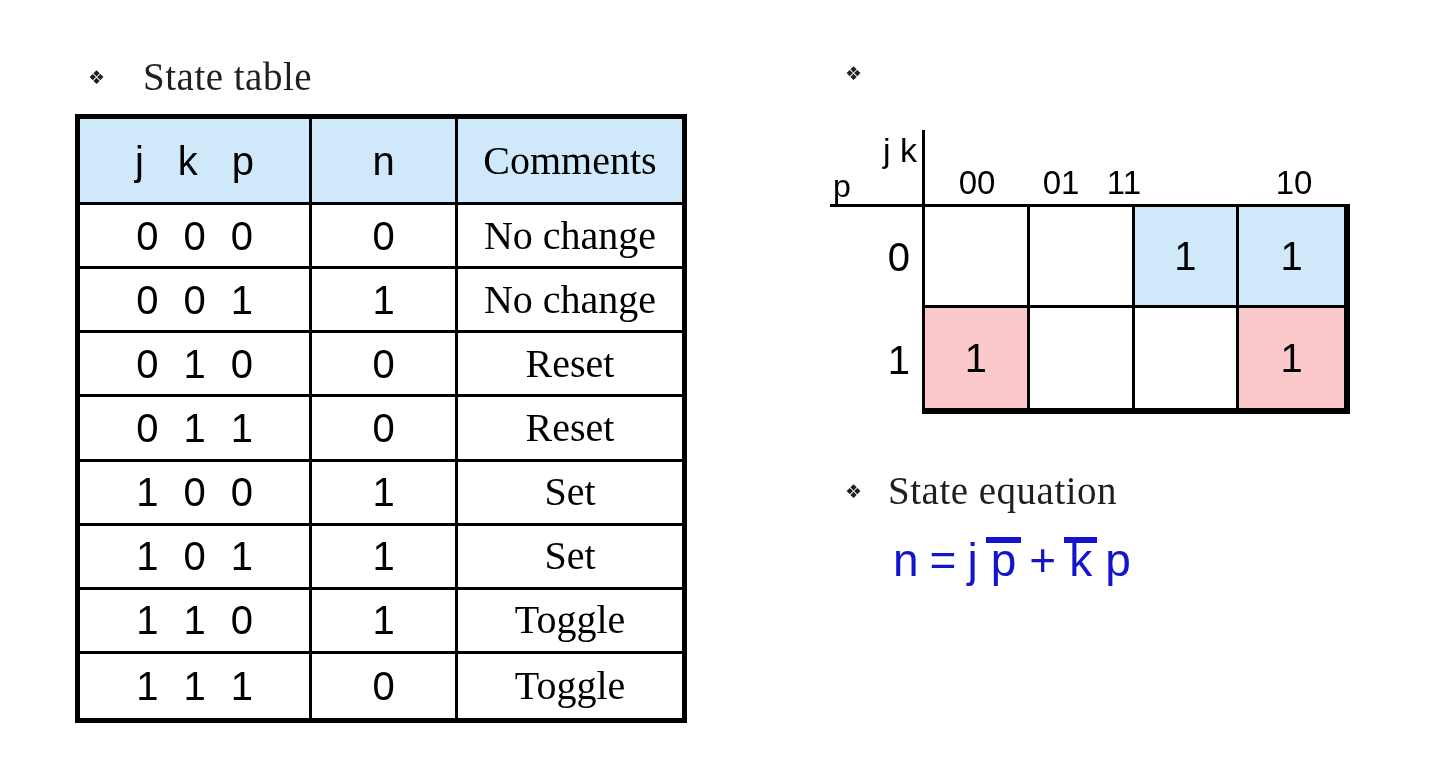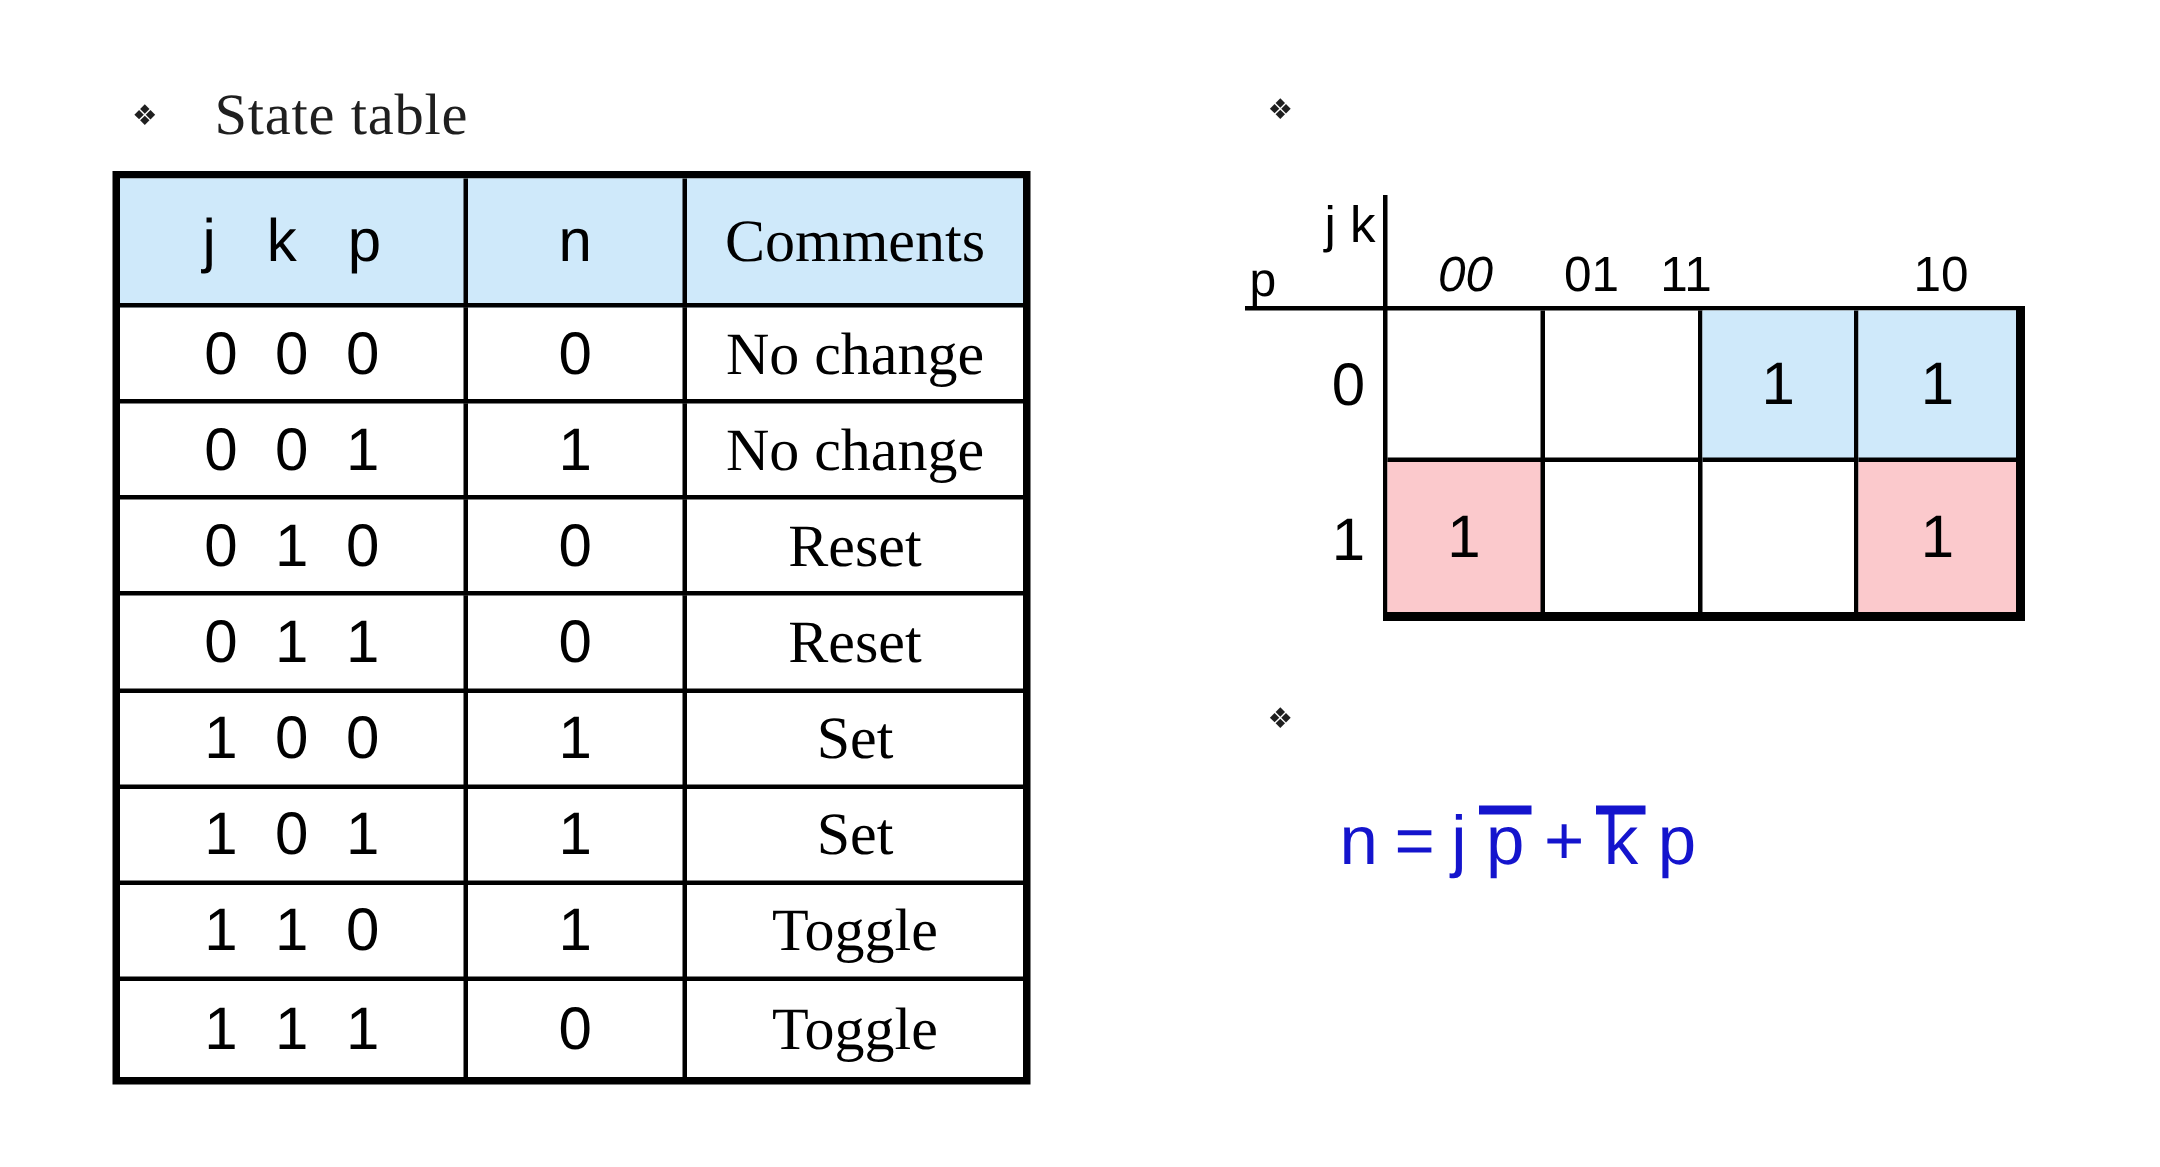--- a/index.html
+++ b/index.html
@@ -89,21 +89,21 @@
     left: 833px; top: 170px;
     font-size: 32px; line-height: 1;
   }
   .kmap-col-label {
     position: absolute;
     top: 166px;
     width: 70px;
     text-align: center;
     font-size: 33px; line-height: 1;
   }
-  #kcol0 { left: 942px; font-style: italic; }
+  #kcol0 { left: 942px; }
   #kcol1 { left: 1026px; text-align: center; }
   #kcol2 { left: 1089px; }
   #kcol3 { left: 1259px; text-align: center; }
   .kmap-row-label {
     position: absolute;
     left: 868px;
     width: 42px;
     text-align: right;
     font-size: 40px; line-height: 48px;
   }
@@ -293,20 +293,21 @@
   <div class="kcell hl-blue">1</div>
   <div class="kcell hl-blue">1</div>
   <div class="kcell hl-pink">1</div>
   <div class="kcell"></div>
   <div class="kcell"></div>
   <div class="kcell hl-pink">1</div>
 </div>
 
 <div class="sec-title" id="title-state-equation">
   <span class="bullet">❖</span>
+  <span class="title-text">State equation</span>
 </div>
 
 <div class="equation">
   <span>n</span>
   <span>=</span>
   <span>j</span>
   <span class="eq-bar">p</span>
   <span>+</span>
   <span class="eq-bar">k</span>
   <span>p</span>

